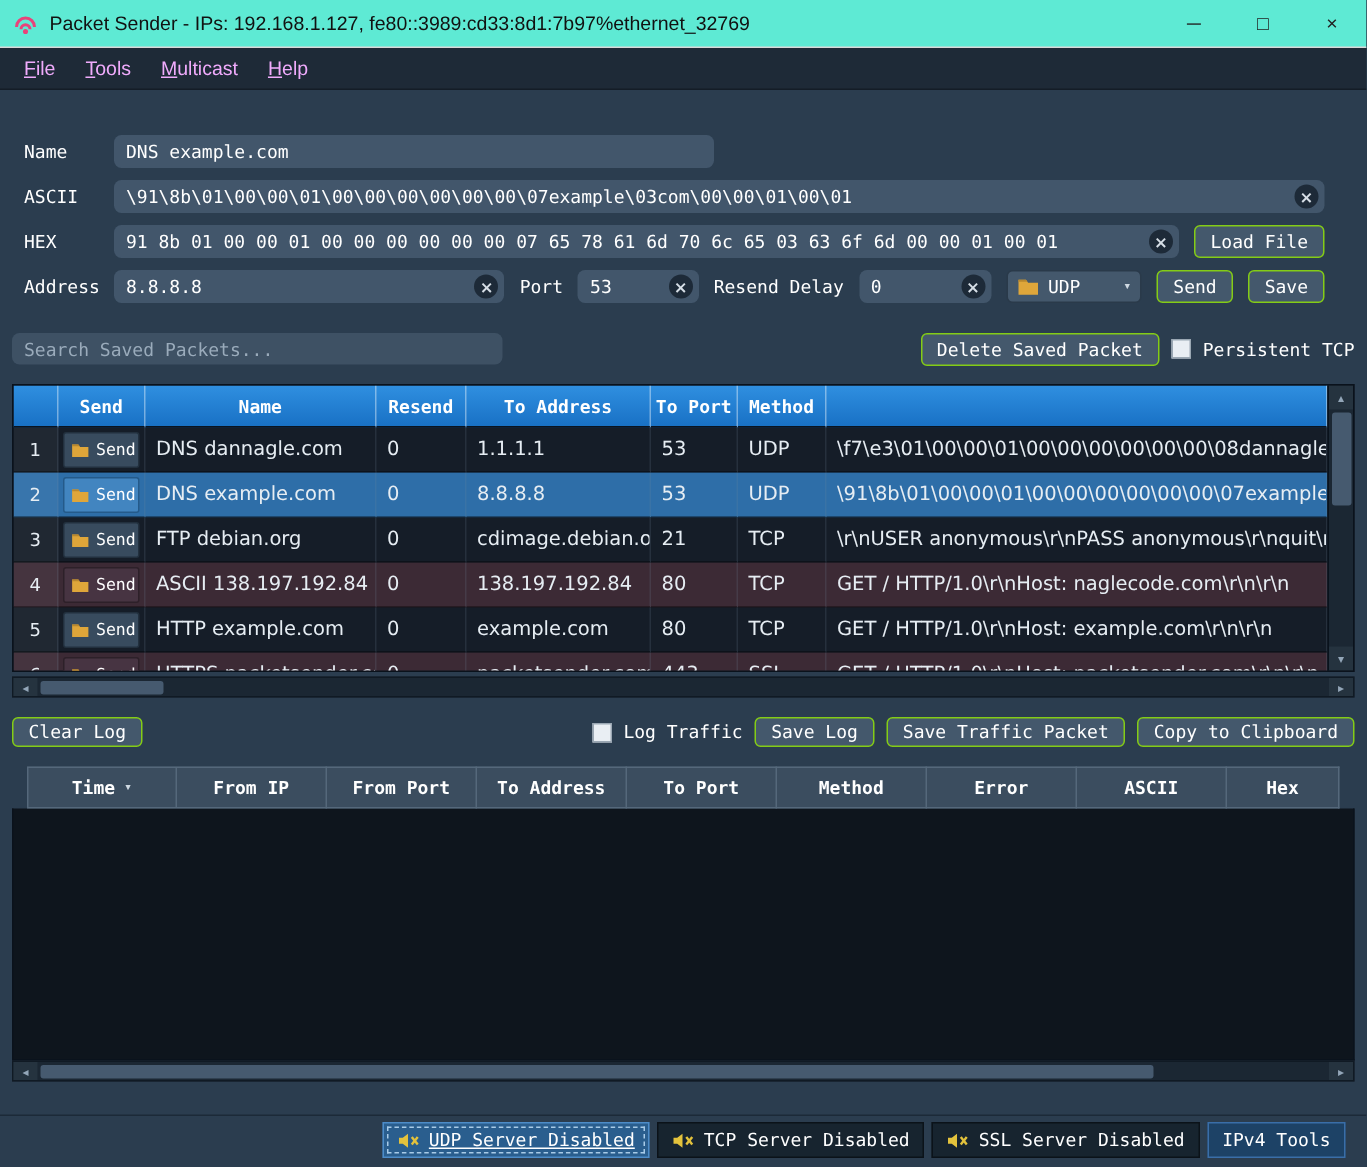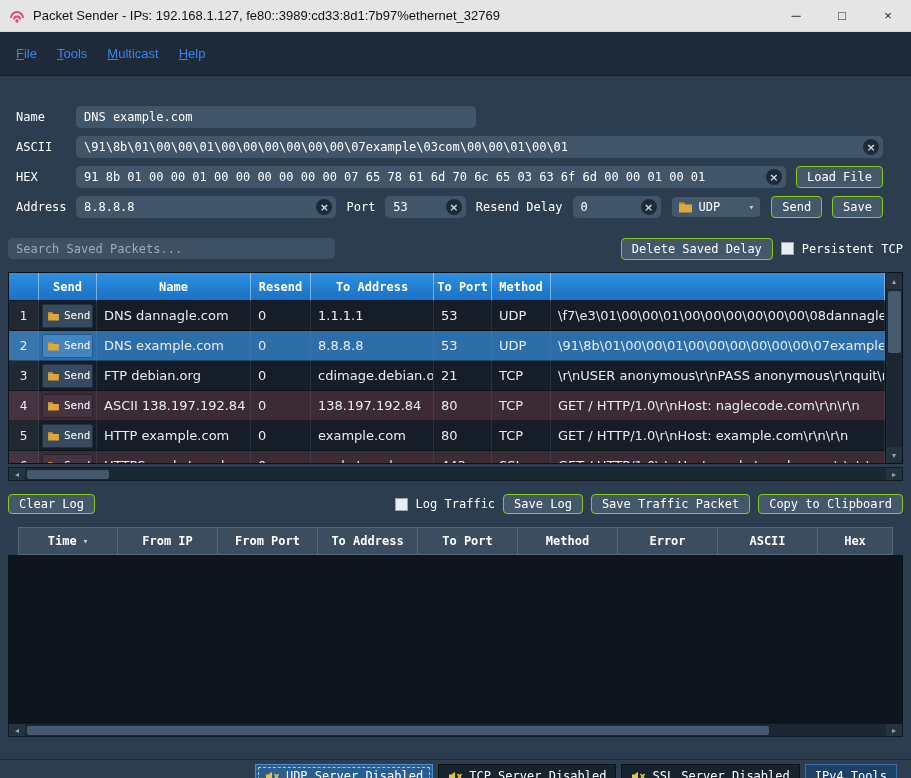--- a/index.html
+++ b/index.html
@@ -1,30 +1,30 @@
 <!DOCTYPE html>
 <html><head>
 <meta charset="utf-8">
 <style>
   * { box-sizing: border-box; margin: 0; padding: 0; }
   html,body { width:911px; height:778px; overflow:hidden; }
   body { background:#2b3d4f; font-family:"DejaVu Sans", sans-serif; }
 
   
-  .titlebar { height:32px; background:#e5e5e5; display:flex; align-items:center; padding-left:8px;
+  .titlebar { height:32px; background:#5eead4; display:flex; align-items:center; padding-left:8px;
     font:13px "Liberation Sans", sans-serif; color:#111; border-bottom:1px solid #d9d9d9; }
   .app-icon { display:flex; margin-right:7px; }
   .title-text { white-space:nowrap; }
   .win-controls { margin-left:auto; display:flex; height:100%; }
   .win-btn { width:46px; height:100%; display:flex; align-items:center; justify-content:center;
     font-size:13px; color:#222; cursor:default; }
 
   
-  .menubar { height:44px; background:#1e2a37; display:flex; align-items:center; padding-left:6px;
-    color:#3b82f6; font:13px "Liberation Sans", sans-serif; border-bottom:1px solid #141d27; }
+  .menubar { height:28px; background:#1e2a37; display:flex; align-items:center; padding-left:6px;
+    color:#f0abfc; font:13px "Liberation Sans", sans-serif; border-bottom:1px solid #141d27; }
   .menu-item { display:inline-block; padding:5px 10px; }
   .menu-item::first-letter { text-decoration:underline; }
 
   
   .main { height:683px; padding-top:30px; position:relative; }
 
   .form-row { display:flex; align-items:center; gap:10px; height:22px; margin:0 28px 8px 16px;
     font:12px "DejaVu Sans Mono", monospace; color:#fff; }
   .f-label { width:50px; flex-shrink:0; }
   .inline-label { flex-shrink:0; }
@@ -190,21 +190,21 @@
       <span>UDP</span>
       <span class="dd-arrow">▾</span>
     </span>
     <span class="btn">Send</span>
     <span class="btn">Save</span>
   </div>
 
   <div class="search-row">
     <input class="txt search-input" placeholder="Search Saved Packets..." style="">
     <span class="spacer"></span>
-    <span class="btn">Delete Saved Delay</span>
+    <span class="btn">Delete Saved Packet</span>
     <span class="chk"></span>
     <span class="chk-label">Persistent TCP</span>
   </div>
 
   <div class="pt-wrap">
     <div class="pt-content">
       <div class="pt-grid pt-header">
         <div class="pt-h-cell"></div>
         <div class="pt-h-cell">Send</div>
         <div class="pt-h-cell">Name</div>

